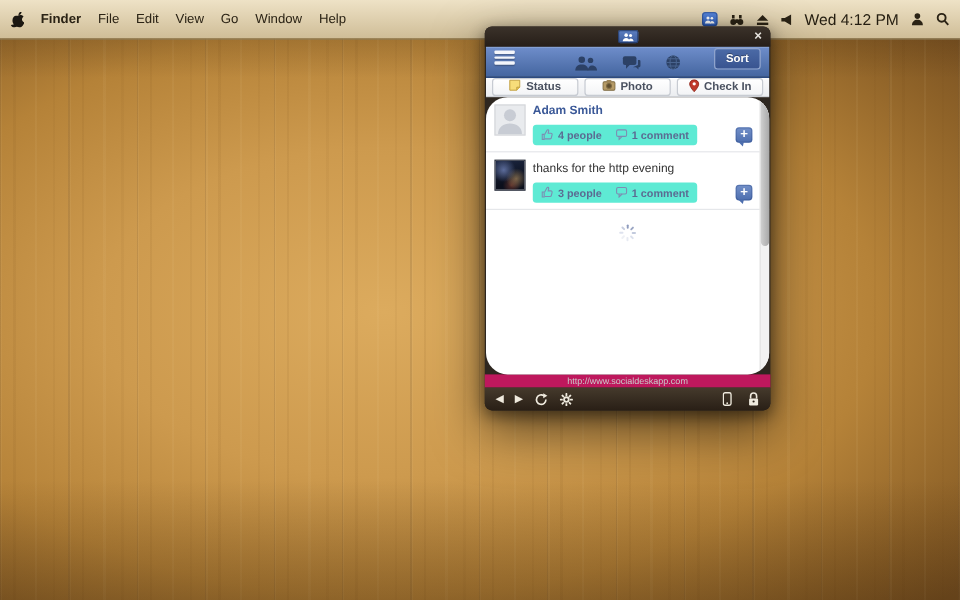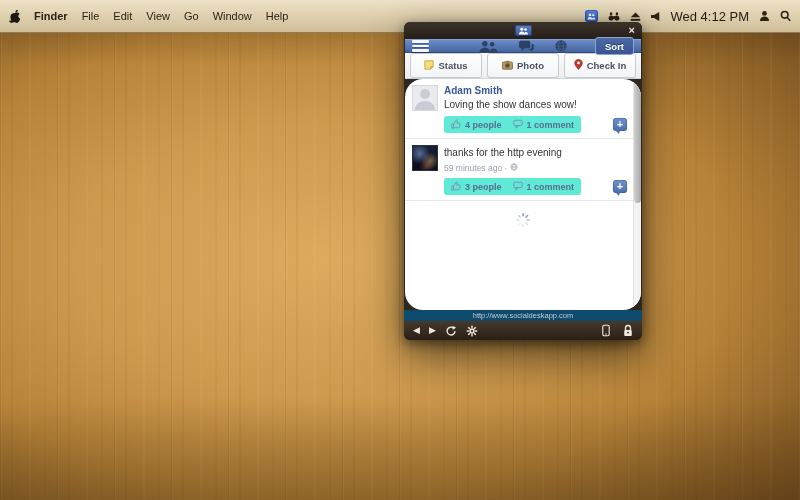--- a/index.html
+++ b/index.html
@@ -53,45 +53,45 @@
     background:linear-gradient(#5e80c2,#3c5c9d);
     display:inline-flex; align-items:center; justify-content:center;
     box-shadow:0 0 0 1px rgba(20,40,80,.6) inset;
   }
   .close-btn {
     position:absolute; right:7px; top:1px; color:#e7e4df; font-size:11px;
     line-height:15px; cursor:default; font-weight:bold;
   }
 
   .bluebar {
-    position:relative; height:14px; margin:0 1px;
+    position:relative; height:26px; margin:0 1px;
     background:linear-gradient(#6d8cc9, #44659f);
     border-top:1px solid #84a0d4; border-bottom:1px solid #2c4a80;
-    display:flex; align-items:center; padding:0 7px;gap:33px;
+    display:flex; align-items:flex-start; padding:0 7px;gap:33px;
   }
   .hamburger { display:inline-block; width:17px; }
   .hamburger i {
     display:block; height:2.5px; margin:2px 0; border-radius:1px;
     background:#f4f6fb; box-shadow:0 1px 1px rgba(0,0,0,.25);
   }
   .bluebar-center {
     position:absolute; left:0; right:0; top:0; bottom:0;
     display:flex; align-items:center; justify-content:center; gap:20px;
     pointer-events:none;
   }
   .bluebar-center span { pointer-events:auto; display:inline-flex; }
   .sort-btn {
     margin-left:auto; padding:2.5px 9px; font-size:9.5px; font-weight:bold;
     color:#fff; text-shadow:0 -1px 0 rgba(0,0,0,.35);
     background:linear-gradient(#4b6aa6,#395490);
     border:1px solid #8fa3cc; border-radius:3px; cursor:default;
   }
 
   .composer {
-    height:26px; margin:0 1px; display:flex; gap:5px; padding:0 5px;
+    height:16px; margin:0 1px; display:flex; gap:5px; padding:0 5px;
     background:linear-gradient(#fbfbfc,#ebedf0);
     border-bottom:1px solid #cfd2d7;
   }
   .composer-btn {
     flex:1; display:flex; align-items:center; justify-content:center; gap:4px;
     background:linear-gradient(#ffffff,#f3f4f6);
     border:1px solid #c7cbd2; border-radius:3px;
     font-family:inherit; font-size:9.5px; font-weight:bold; color:#4a5160; cursor:default;
   }
 
@@ -138,21 +138,21 @@
   .addc-btn::after {
     content:""; position:absolute; left:2px; bottom:-3px;
     border-left:4px solid transparent; border-right:1px solid transparent;
     border-top:4px solid #4d6eae;
   }
   .divider { height:1px; background:#e5e7ea; }
 
   .spinner { display:block; margin:11px auto 0 auto; }
 
   .urlbar {
-    height:11px; background:#0c4a6e; color:#cacaca;
+    height:11px; background:#be185d; color:#cacaca;
     font-size:7.5px; line-height:11px; text-align:center;
     overflow:hidden; white-space:nowrap;
   }
   .bottombar {
     height:19px; border-radius:0 0 6px 6px;
     background:linear-gradient(#453a2c,#291f16);
     display:flex; align-items:center; gap:9px; padding:0 9px; color:#efeade;
   }
   .nav-glyph { font-size:9px; line-height:19px; cursor:default; }
   .bb-right { margin-left:auto; display:flex; align-items:center; gap:13px; }
@@ -326,21 +326,20 @@
         <div class="avatar">
           <svg width="22" height="24" viewBox="0 0 22 24">
               <g fill="#c8ccd4">
                 <circle cx="11" cy="8" r="5"></circle>
                 <path d="M1 24 c0-6 4.5-9 10-9 s10 3 10 9 z"></path>
               </g>
             </svg>
         </div>
         <div class="post-body">
           <div class="author">Adam Smith</div>
-          <div class="message">Loving the show dances wow!</div>
           <div class="actions">
             <div class="pill">
               <span class="seg">
                 <span>
                   <svg width="10" height="10" viewBox="0 0 12 12">
                       <g stroke="#7d8db2" fill="none" stroke-width="1.1">
                         <path d="M1 6 h2 v5 H1 Z"></path>
                         <path d="M3.5 10.5 h5.3 c.8 0 1.3-.5 1.4-1.2 l.7-3 c.2-.8-.4-1.4-1.2-1.4 H7 l.5-2.6 C7.6 1.4 6.3.9 5.8 1.8 L3.5 6"></path>
                       </g>
                     </svg>
@@ -362,32 +361,20 @@
             <span class="addc-btn">+</span>
           </div>
         </div>
       </div>
       <div class="divider"></div>
 
       <div class="post">
         <div class="avatar photo"></div>
         <div class="post-body">
           <div class="message">thanks for the http evening</div>
-          <div class="meta">
-            <span>59 minutes ago ·</span>
-            <span>
-              <svg width="8" height="8" viewBox="0 0 10 10">
-                  <g stroke="#a7adb8" fill="none" stroke-width="1">
-                    <circle cx="5" cy="5" r="4"></circle>
-                    <ellipse cx="5" cy="5" rx="1.8" ry="4"></ellipse>
-                    <path d="M1 5 h8"></path>
-                  </g>
-                </svg>
-            </span>
-          </div>
           <div class="actions">
             <div class="pill">
               <span class="seg">
                 <span>
                   <svg width="10" height="10" viewBox="0 0 12 12">
                       <g stroke="#7d8db2" fill="none" stroke-width="1.1">
                         <path d="M1 6 h2 v5 H1 Z"></path>
                         <path d="M3.5 10.5 h5.3 c.8 0 1.3-.5 1.4-1.2 l.7-3 c.2-.8-.4-1.4-1.2-1.4 H7 l.5-2.6 C7.6 1.4 6.3.9 5.8 1.8 L3.5 6"></path>
                       </g>
                     </svg>

